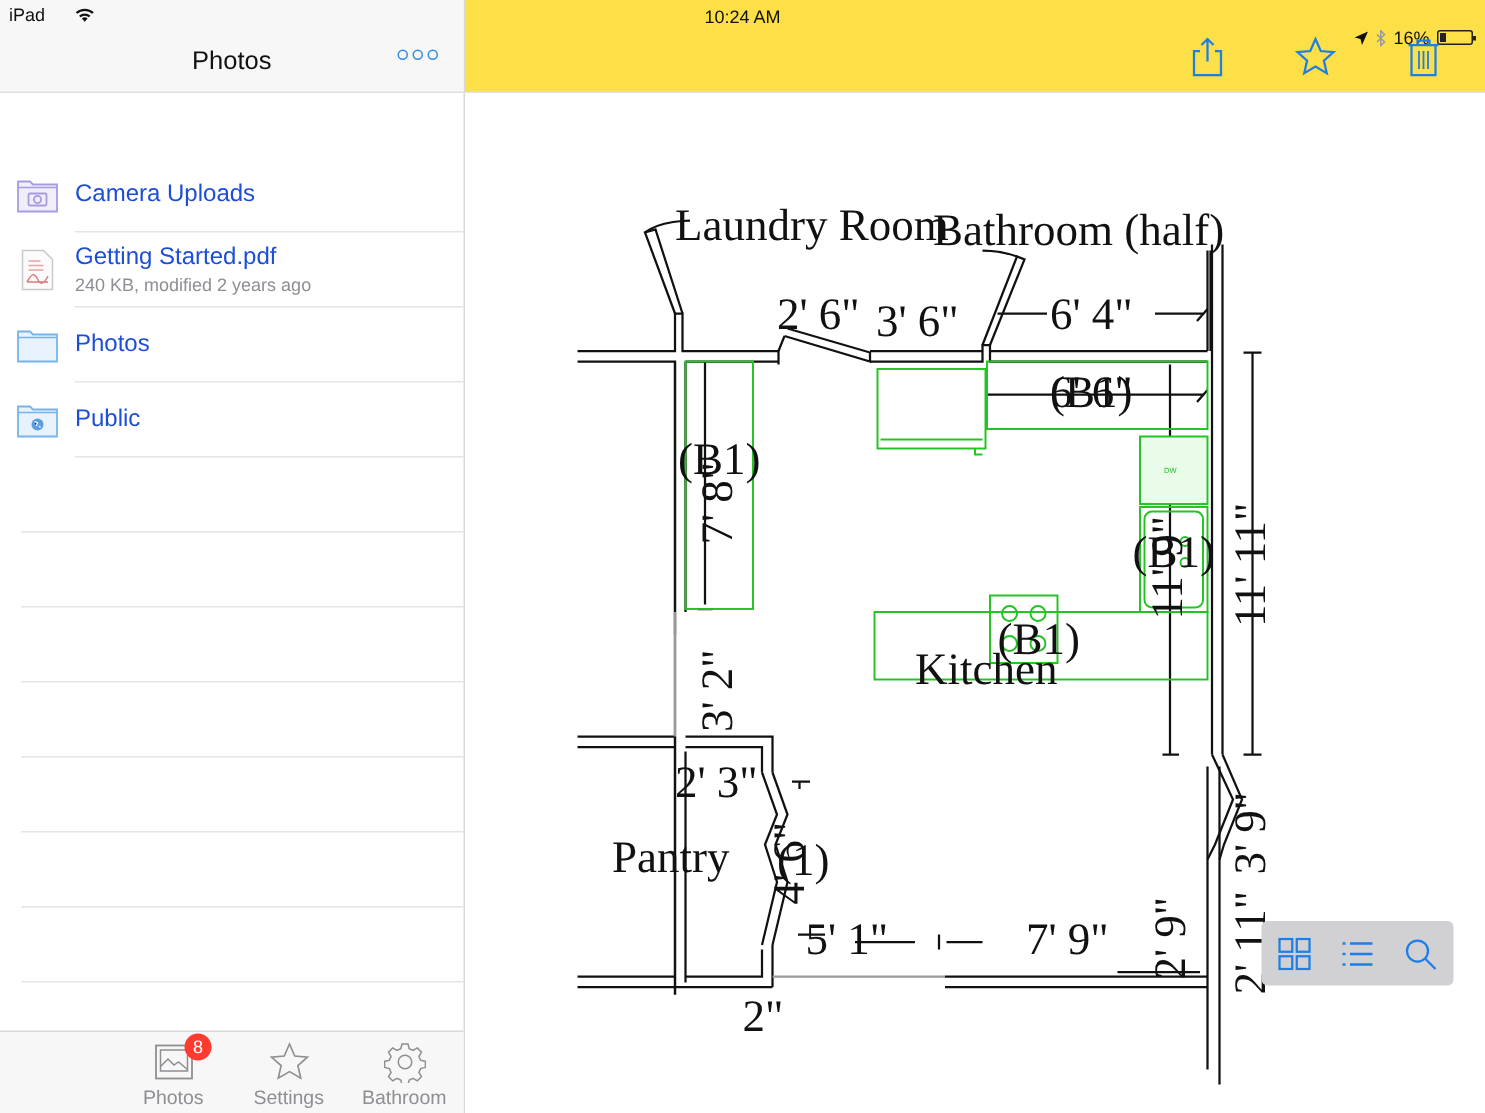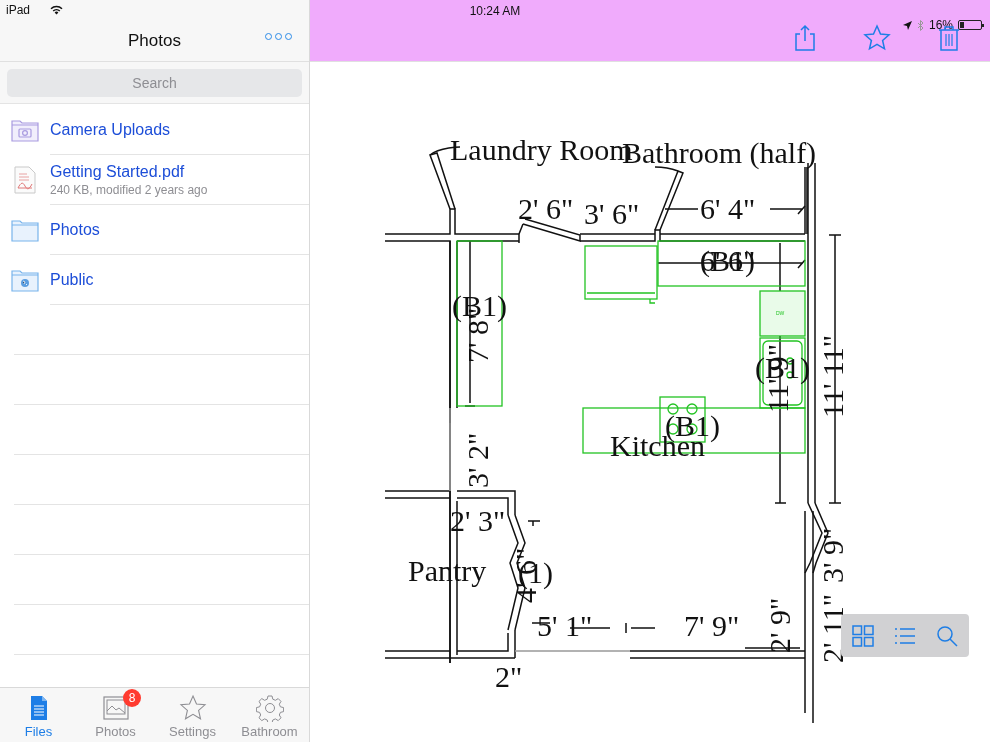--- a/index.html
+++ b/index.html
@@ -30,21 +30,21 @@
 
   .tabbar { position: absolute; left: 0; top: 687px; width: 309px; height: 55px; background: #f7f7f7; border-top: 1px solid #d9d9d9; }
   .tab { position: absolute; top: 0; width: 77px; height: 55px; cursor: pointer; }
   .tab .ticon { position: absolute; left: 50%; transform: translateX(-50%); top: 6px; width: 28px; height: 28px; }
   .tab .tlabel { position: absolute; left: 0; right: 0; top: 36px; text-align: center; font-size: 13px; color: #8e8e93; }
   .tab.active .tlabel { color: #1e7ee6; }
   .badge { position: absolute; left: 46px; top: 1px; width: 18px; height: 18px; border-radius: 50%; background: #ff3b30; color: #fff; font-size: 12px; text-align: center; line-height: 18px; }
 
   
   .main { position: absolute; left: 310px; top: 0; width: 680px; height: 742px; background: #fff; }
-  .main-top { position: absolute; left: 0; top: 0; width: 680px; height: 62px; background: #f0abfc; border-bottom: 1px solid #e0e0e0; }
+  .main-top { position: absolute; left: 0; top: 0; width: 680px; height: 62px; background: #fde047; border-bottom: 1px solid #e0e0e0; }
   .status-time { position: absolute; left: 0; width: 370px; top: 4px; text-align: center; font-size: 12px; color: #111; }
   .status-right { position: absolute; right: 8px; top: 3px; font-size: 12px; color: #111; display: flex; align-items: center; gap: 5px; margin-top: 15px; }
   .battery { width: 24px; height: 10px; border: 1px solid #222; border-radius: 2px; position: relative; }
   .battery::before { content: ""; position: absolute; left: 1px; top: 1px; width: 4px; height: 6px; background: #222; }
   .battery::after { content: ""; position: absolute; right: -3px; top: 3px; width: 2px; height: 3px; background: #222; }
   .tool-btn { position: absolute; top: 24px; width: 28px; height: 28px; cursor: pointer; }
 
   .doc { position: absolute; left: 0; top: 63px; width: 680px; height: 679px; }
   .view-ctrl { position: absolute; left: 531px; top: 677px; width: 128px; height: 43px; background: #d1d1d3; border-radius: 4px; }
   .vc-btn { position: absolute; top: 11px; width: 22px; height: 22px; cursor: pointer; }
@@ -65,23 +65,20 @@
           </svg>
       </div>
       <div class="nav-title">Photos</div>
       <div class="more-btn">
         <span></span>
           <span></span>
           <span></span>
       </div>
     </div>
 
-    <div class="search-wrap">
-      <input class="search-input" placeholder="Search" style="">
-    </div>
 
     <div class="file-list">
       <div class="file-row">
         <svg class="file-icon" viewBox="0 0 28 28">
             <path d="M1 5 h8 l2 2 h16 v18 h-26 z" fill="#f1eefc" stroke="#a99be0" stroke-width="1.2"></path>
             <path d="M1 9 h26" stroke="#a99be0" stroke-width="1"></path>
             <rect x="8" y="13" width="12" height="8" rx="1" fill="none" stroke="#a99be0" stroke-width="1.2"></rect>
             <circle cx="14" cy="17" r="2.4" fill="none" stroke="#a99be0" stroke-width="1.2"></circle>
           </svg>
         <div class="file-text">
@@ -140,28 +137,20 @@
         </div>
       <div class="empty-row">
           <div class="sep"></div>
         </div>
       <div class="empty-row">
           <div class="sep"></div>
         </div>
     </div>
 
     <div class="tabbar">
-      <div class="tab active" style="left:0;">
-        <svg class="ticon" viewBox="0 0 28 28">
-            <path d="M6 2 h11 l5 5 v19 h-16 z" fill="#1e7ee6"></path>
-            <path d="M17 2 v5 h5" fill="#7fb6f0"></path>
-            <path d="M9 12 h10 M9 15 h10 M9 18 h10 M9 21 h10" stroke="#fff" stroke-width="1"></path>
-          </svg>
-        <div class="tlabel">Files</div>
-      </div>
       <div class="tab" style="left:77px;">
         <svg class="ticon" viewBox="0 0 28 28">
             <rect x="2" y="3" width="24" height="22" fill="none" stroke="#8e8e93" stroke-width="1.2"></rect>
             <rect x="5" y="6" width="18" height="14" fill="none" stroke="#8e8e93" stroke-width="1"></rect>
             <path d="M5 17 l5 -5 l4 4 l3 -2 l6 5" fill="none" stroke="#8e8e93" stroke-width="1"></path>
           </svg>
         <div class="badge">8</div>
         <div class="tlabel">Photos</div>
       </div>
       <div class="tab" style="left:154px;">

